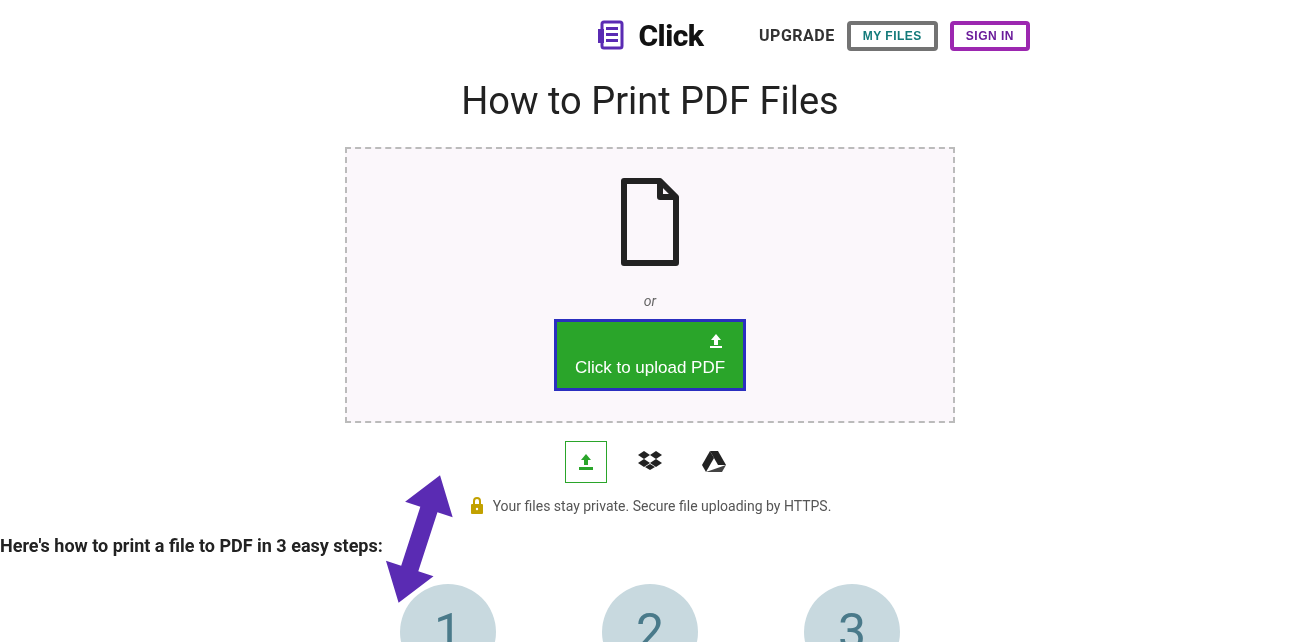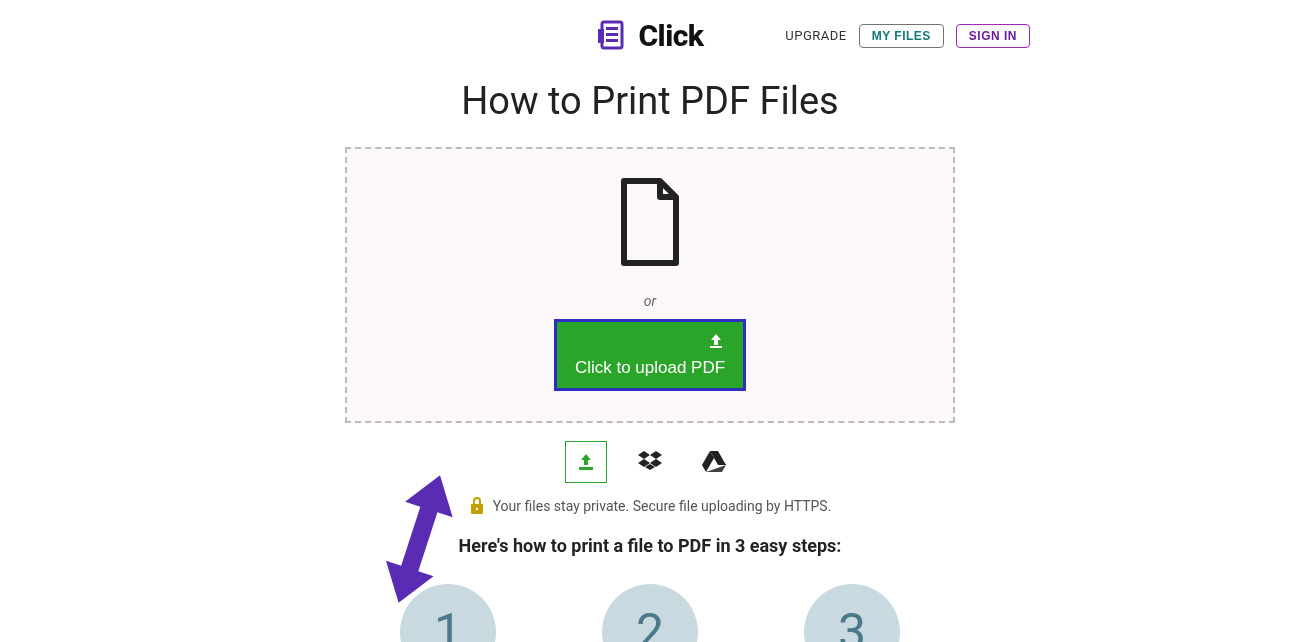--- a/index.html
+++ b/index.html
@@ -1,35 +1,35 @@
 <!DOCTYPE html>
 <html><head>
   <meta charset="utf-8">
   <style>
     * { box-sizing: border-box; margin: 0; padding: 0; }
     body { font-family: -apple-system, BlinkMacSystemFont, "Segoe UI", Roboto, Helvetica, Arial, sans-serif; background: #fff; color: #222; width: 1300px; }
     .header { display: flex; align-items: center; justify-content: center; padding: 18px 0 8px; position: relative; }
     .logo { display: flex; align-items: center; gap: 8px; }
     .logo-text { font-size: 30px; font-weight: 800; color: #111; letter-spacing: -0.5px; }
     .header-actions { position: absolute; right: 270px; display: flex; align-items: center; gap: 12px; }
-    .link-upgrade { font-size: 13px; font-weight: 400; letter-spacing: 0.5px; color: #333; cursor: pointer; }
-    .btn-outline { border: 1px solid #737373; border-radius: 4px; padding: 4px 12px; font-size: 12px; font-weight: 700; color: #137a7a; background: #fff; cursor: pointer; letter-spacing: 0.5px; }
+    .link-upgrade { font-size: 16px; font-weight: 700; letter-spacing: 0.5px; color: #333; cursor: pointer; }
+    .btn-outline { border: 4px solid #737373; border-radius: 4px; padding: 4px 12px; font-size: 12px; font-weight: 700; color: #137a7a; background: #fff; cursor: pointer; letter-spacing: 0.5px; }
     .btn-outline.purple { color: #6a1b9a; border-color: #9c27b0; }
     .page-title { text-align: center; font-size: 38px; font-weight: 400; color: #222; margin: 18px 0 24px; }
     .dropzone { width: 610px; margin: 0 auto; border: 2px dashed #bbb; background: #fbf7fb; padding: 28px 20px 30px; text-align: center; }
     .file-icon { margin: 0 auto 14px; }
     .drop-title { font-size: 22px; font-weight: 800; color: #222; }
     .drop-or { font-style: italic; color: #666; margin: 6px 0 10px; font-size: 14px; }
     .upload-btn { display: inline-flex; align-items: flex-end; gap: 8px; background: #2aa52a; color: #fff; font-size: 17px; font-weight: 500; padding: 10px 18px; border: 3px solid #2a2fbf; cursor: pointer; flex-direction: column; }
     .sources { display: flex; align-items: center; justify-content: center; gap: 22px; margin: 18px 0 14px; }
     .source-box { width: 42px; height: 42px; border: 1px solid #2aa52a; display: flex; align-items: center; justify-content: center; cursor: pointer; }
     .source-plain { width: 42px; height: 42px; display: flex; align-items: center; justify-content: center; cursor: pointer; }
     .privacy { display: flex; align-items: center; justify-content: center; gap: 8px; color: #555; font-size: 14px; margin-bottom: 20px; }
     .lock-icon { color: #c2a100; }
-    .steps-heading { text-align: center; font-size: 18px; font-weight: 700; margin-bottom: 28px; }
+    .steps-heading { font-size: 18px; font-weight: 700; margin-bottom: 28px; }
     .steps { display: flex; justify-content: center; gap: 106px; }
     .step-circle { width: 96px; height: 96px; border-radius: 50%; background: #c8d9df; display: flex; align-items: center; justify-content: center; font-size: 50px; color: #4a7a8a; font-weight: 400; }
     .arrow-overlay { position: absolute; left: 378px; top: 472px; pointer-events: none; }
     .content-wrap { position: relative; }
   </style>
 </head>
 <body>
 
 <div class="content-wrap">
 

